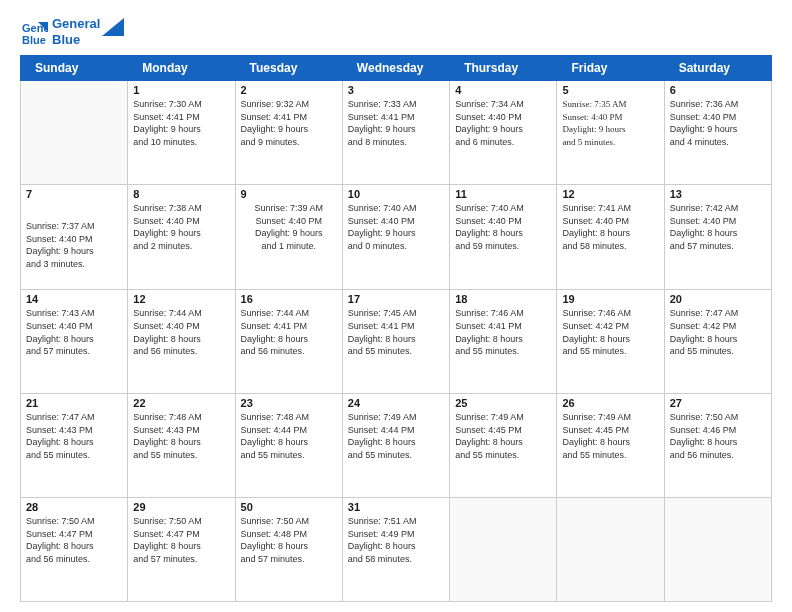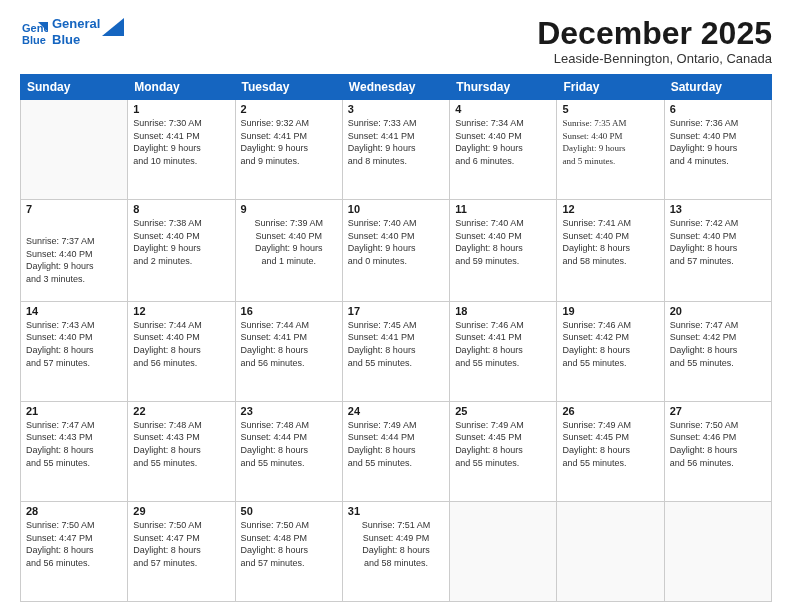--- a/index.html
+++ b/index.html
@@ -48,21 +48,21 @@
     .calendar-table {
       width: 100%;
       border-collapse: collapse;
       flex: 1;
     }
     .calendar-table th {
       background-color: #1565C0;
       color: #fff;
       font-size: 12px;
       font-weight: bold;
-      padding: 5px 6px;
+      padding: 5px 14px;
       text-align: left;
       border: 1px solid #1565C0;
     }
     .calendar-table td {
       vertical-align: top;
       border: 1px solid #ccc;
       padding: 3px 5px;
       font-size: 9.5px;
       color: #333;
       width: 14.28%;
@@ -101,24 +101,20 @@
       <div>
         <div style="font-size:13px;font-weight:bold;color:#1a1a1a;line-height:1.2;">
           <span style="color:#1565C0">General</span>
         </div>
         <div style="font-size:13px;font-weight:bold;color:#1565C0;line-height:1.2;">Blue</div>
       </div>
       <svg width="22" height="18" viewBox="0 0 22 18" style="margin-left:2px;margin-top:-10px;">
         <polygon points="0,18 22,0 22,18" fill="#1565C0"></polygon>
       </svg>
     </div>
-    <div class="title-area">
-      <div class="month-title">December 2025</div>
-      <div class="location">Leaside-Bennington, Ontario, Canada</div>
-    </div>
   </div>
 
   <table class="calendar-table">
     <thead>
       <tr>
         <th>Sunday</th>
         <th>Monday</th>
         <th>Tuesday</th>
         <th>Wednesday</th>
         <th>Thursday</th>
@@ -342,21 +338,21 @@
           </td>
           <td>
             <span class="day-number">50</span>
             <div class="day-info" style="white-space: pre-line;">Sunrise: 7:50 AM
 Sunset: 4:48 PM
 Daylight: 8 hours
 and 57 minutes.</div>
           </td>
           <td>
             <span class="day-number">31</span>
-            <div class="day-info" style="white-space: pre-line; text-align: center;">Sunrise: 7:51 AM
+            <div class="day-info" style="white-space: pre-line;">Sunrise: 7:51 AM
 Sunset: 4:49 PM
 Daylight: 8 hours
 and 58 minutes.</div>
           </td>
           <td class="empty"></td>
           <td class="empty"></td>
           <td class="empty"></td>
         </tr>
       </tbody>
   </table>

